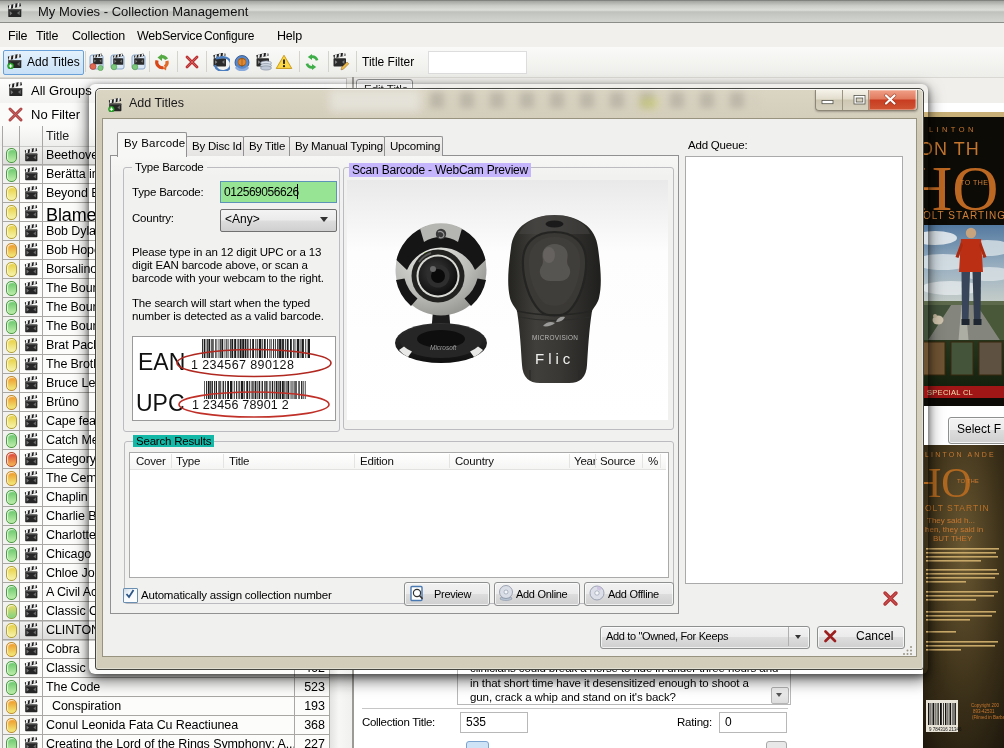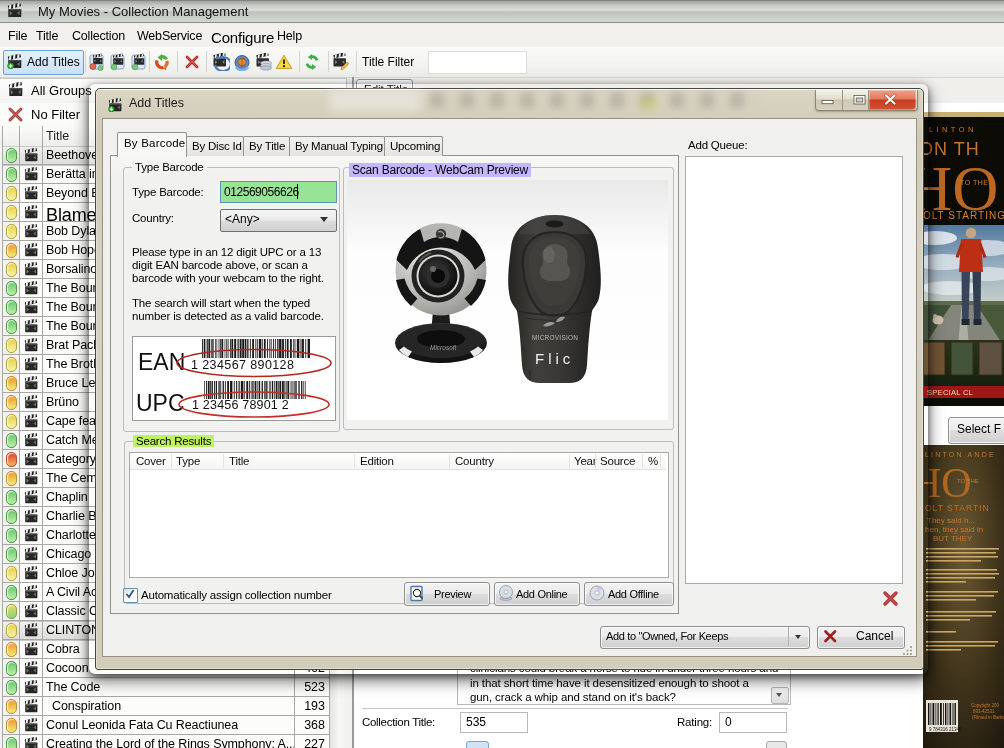--- a/index.html
+++ b/index.html
@@ -24,21 +24,21 @@
 <rect x="1.2" y="5.6" width="12.2" height="1.2" fill="#4d4d4d"></rect>
 <path d="M2.5 7.5l2.5 2.0-2.3 2.2z" fill="#777"></path>
     <path d="M12 7.2l-2.6 2.2 2.4 2z" fill="#6b6b6b"></path>
   </svg>
 <span class="t" style="left:38px;top:4px;font-size:13px;color:#111">My Movies - Collection Management</span>
 <div class="ab" style="left:0;top:23px;width:1004px;height:24px;background:#f1f0ed"></div>
 <span class="t" style="left:8px;top:29px;font-size:12.5px;letter-spacing:-0.2px">File</span>
 <span class="t" style="left:36px;top:29px;font-size:12.5px;letter-spacing:-0.2px">Title</span>
 <span class="t" style="left:72px;top:29px;font-size:12.5px;letter-spacing:-0.2px">Collection</span>
 <span class="t" style="left:137px;top:29px;font-size:12.5px;letter-spacing:-0.2px">WebService</span>
-<span class="t" style="left:211px;top:29px;font-size:15px;letter-spacing:-0.2px">Configure</span>
+<span class="t" style="left:204px;top:29px;font-size:12px;letter-spacing:-0.2px">Configure</span>
 <span class="t" style="left:277px;top:29px;font-size:12.5px;letter-spacing:-0.2px">Help</span>
 <div class="ab" style="left:0;top:47px;width:1004px;height:30px;
  background:linear-gradient(180deg,#fafaf8,#ededea);border-bottom:1px solid #d9d8d3"></div>
 <div class="ab" style="left:3px;top:50px;width:79px;height:23px;border:1px solid #6aa0d8;border-radius:2px;
  background:linear-gradient(180deg,#e3f1fc,#c8e0f6)"></div>
 <svg style="position:absolute;left:7px;top:54px;opacity:1.0" width="16" height="15" viewBox="0 0 15 14">
 <g transform="rotate(-14 2 6)">
       <rect x="1.6" y="2.2" width="12" height="3.6" rx="0.5" fill="#1b1b1b"></rect>
 <path d="M3 2.2h2.1l-1.3 3.6H1.7Z M7 2.2h2.1l-1.3 3.6H5.7Z M11 2.2h2.1l-1.3 3.6H9.7Z" fill="#ececec"></path>
     </g>
@@ -545,21 +545,21 @@
 <svg style="position:absolute;left:24px;top:660.9px;opacity:1.0" width="15" height="14" viewBox="0 0 15 14">
 <g transform="rotate(-14 2 6)">
       <rect x="1.6" y="2.2" width="12" height="3.6" rx="0.5" fill="#1b1b1b"></rect>
 <path d="M3 2.2h2.1l-1.3 3.6H1.7Z M7 2.2h2.1l-1.3 3.6H5.7Z M11 2.2h2.1l-1.3 3.6H9.7Z" fill="#ececec"></path>
     </g>
 <rect x="1.2" y="5.6" width="12.2" height="7.6" rx="0.8" fill="#262626"></rect>
 <rect x="1.2" y="5.6" width="12.2" height="1.2" fill="#4d4d4d"></rect>
 <path d="M2.5 7.5l2.5 2.0-2.3 2.2z" fill="#777"></path>
     <path d="M12 7.2l-2.6 2.2 2.4 2z" fill="#6b6b6b"></path>
   </svg>
-<span class="t" style="left:46px;top:661.4px;font-size:12.5px;letter-spacing:-0.1px">Cocoon</span>
+<span class="t" style="left:46px;top:661.4px;font-size:12.5px;letter-spacing:-0.1px">Classic</span>
 <span class="t" style="right:679px;left:auto;top:661.4px;font-size:12.5px">462</span>
 <div class="ab" style="left:2px;top:677.4px;width:328px;height:1px;background:#a8a7a3"></div>
 <div style="position:absolute;left:5.5px;top:679.9px;width:9px;height:13px;border:1px solid #4f9a46;border-radius:5px;background:linear-gradient(180deg,#74cc74 15%,#b2e8a2 85%);box-shadow:inset 1px 1px 1px rgba(255,255,255,0.75)"></div>
 <svg style="position:absolute;left:24px;top:679.9px;opacity:1.0" width="15" height="14" viewBox="0 0 15 14">
 <g transform="rotate(-14 2 6)">
       <rect x="1.6" y="2.2" width="12" height="3.6" rx="0.5" fill="#1b1b1b"></rect>
 <path d="M3 2.2h2.1l-1.3 3.6H1.7Z M7 2.2h2.1l-1.3 3.6H5.7Z M11 2.2h2.1l-1.3 3.6H9.7Z" fill="#ececec"></path>
     </g>
 <rect x="1.2" y="5.6" width="12.2" height="7.6" rx="0.8" fill="#262626"></rect>
 <rect x="1.2" y="5.6" width="12.2" height="1.2" fill="#4d4d4d"></rect>
@@ -987,21 +987,21 @@
 <path d="M207.5 64 c-8 0 -13 6 -12 13 c0.7 5 0.7 7 -1.5 10 c-3.5 6 1 14 9 14 l10 0 c8 0 12.5 -8 9 -14 c-2.2 -3 -2.2 -5 -1.5 -10 c1 -7 -4 -13 -13 -13 Z" fill="#575552"></path>
 <ellipse cx="202" cy="75" rx="6" ry="8" fill="#676562" opacity="0.85"></ellipse>
 <path d="M170 131 q37 8 75 0" stroke="#252523" stroke-width="1.6" fill="none"></path>
 <path d="M172 137 q35 7 71 0" stroke="#2c2c2a" stroke-width="1.2" fill="none"></path>
 <path d="M196 146 c3 -4 8 -5 12 -3 c-3 3 -9 4 -12 3 Z M209 142 c1 -4 5 -6 9 -5 c-1 3 -5 5 -9 5 Z" fill="#9a9a98"></path>
 <text x="185" y="160" font-size="6.4" fill="#b8b8b6" letter-spacing="0.3">MICROVISION</text>
 <text x="188" y="184" font-size="15" fill="#f0f0ee" letter-spacing="4" font-family="Liberation Sans">Flic</text>
 <path d="M183 190 v10 M232 190 v10" stroke="#2a2a28" stroke-width="1.2"></path>
 </svg>
 <div class="ab" style="left:124px;top:441px;width:548px;height:161px;border:1px solid #bcbcc0;border-radius:3px"></div>
-<span class="t" style="left:133px;top:434.5px;font-size:11.5px;background:#bef264;padding:0 3px;letter-spacing:-0.2px">Search Results</span>
+<span class="t" style="left:133px;top:434.5px;font-size:11.5px;background:#14b8a6;padding:0 3px;letter-spacing:-0.2px">Search Results</span>
 <div class="ab" style="left:129px;top:452px;width:538px;height:124px;background:#fff;border:1px solid #aaa"></div>
 <div class="ab" style="left:130px;top:453px;width:536px;height:16px;
  background:linear-gradient(180deg,#ffffff,#f5f5f4);border-bottom:1px solid #e2e2e0"></div>
 <span class="t" style="left:136px;top:455px;font-size:11.5px;letter-spacing:-0.2px;color:#111">Cover</span>
 <span class="t" style="left:176px;top:455px;font-size:11.5px;letter-spacing:-0.2px;color:#111">Type</span>
 <span class="t" style="left:229px;top:455px;font-size:11.5px;letter-spacing:-0.2px;color:#111">Title</span>
 <span class="t" style="left:360px;top:455px;font-size:11.5px;letter-spacing:-0.2px;color:#111">Edition</span>
 <span class="t" style="left:455px;top:455px;font-size:11.5px;letter-spacing:-0.2px;color:#111">Country</span>
 <span class="t" style="left:574px;top:455px;font-size:11.5px;letter-spacing:-0.2px;color:#111">Year</span>
 <span class="t" style="left:600px;top:455px;font-size:11.5px;letter-spacing:-0.2px;color:#111">Source</span>

